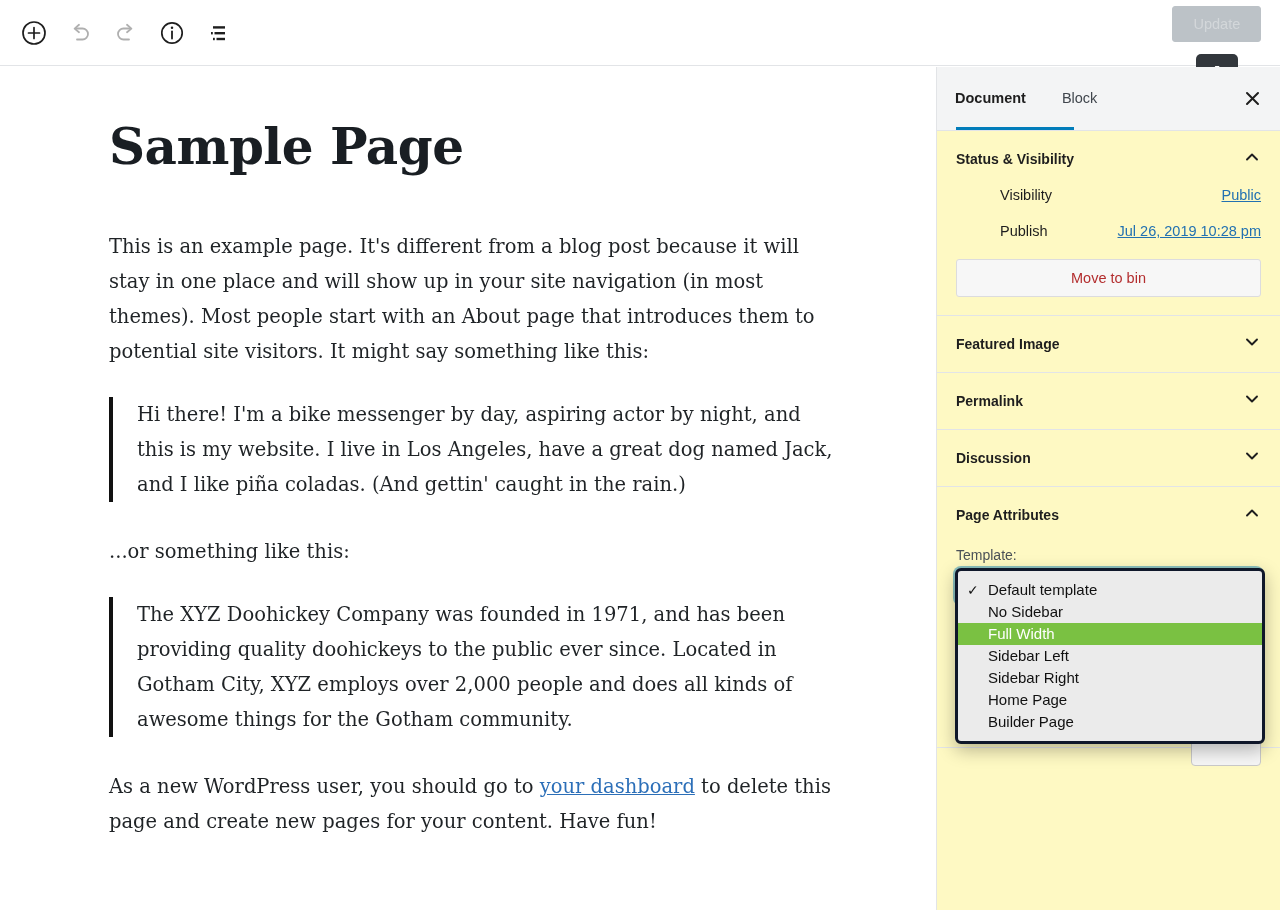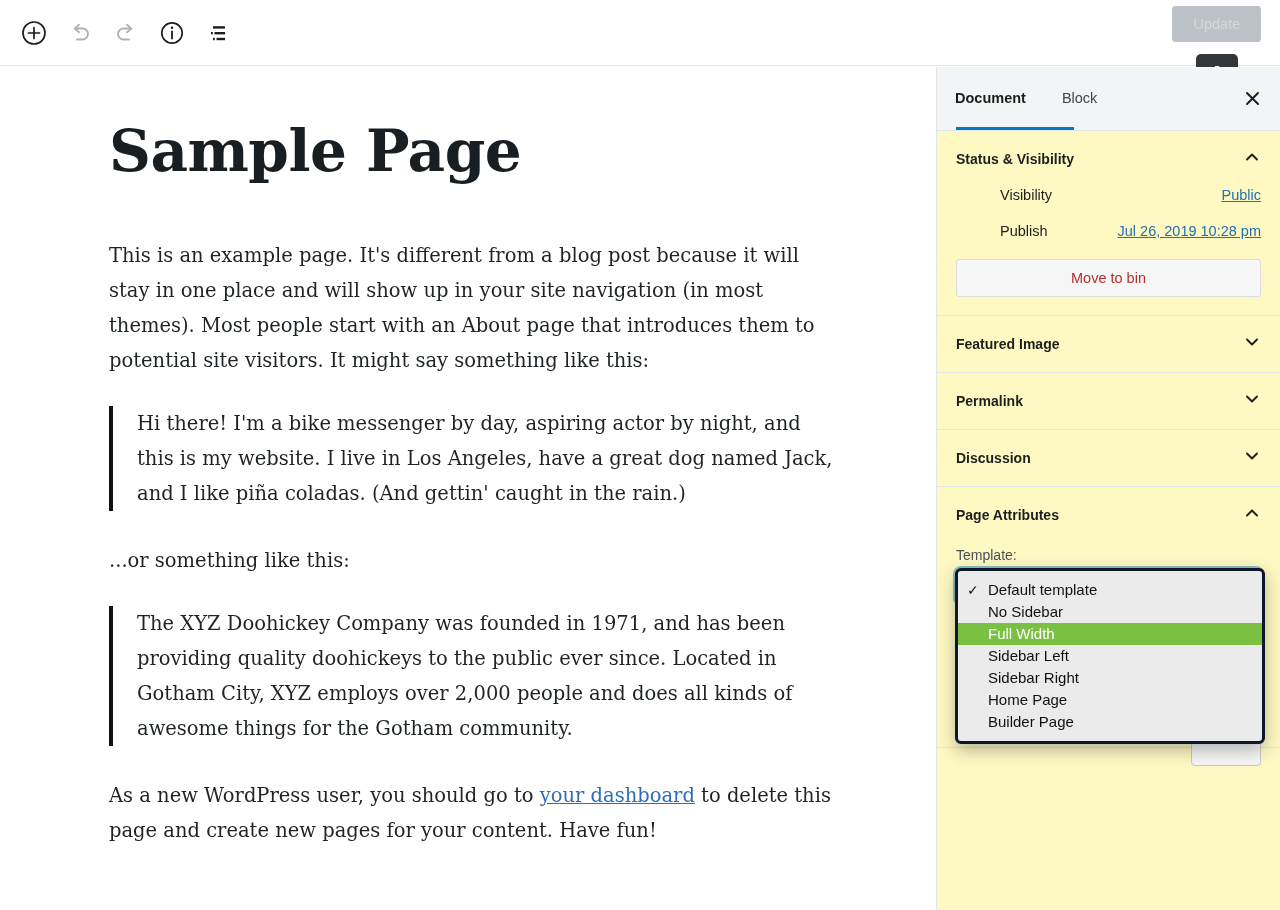--- a/index.html
+++ b/index.html
@@ -55,21 +55,21 @@
   .btn-dots i{ width:4px; height:4px; border-radius:50%; background:#3c434a; display:block; }
 
   
   #canvas{
     position:absolute; left:0; top:67px; width:936px; height:843px;
     background:#fff; overflow:hidden;
   }
   .content{ padding:52px 0 0 109px; width:836px; }
   .post-title{
     font-family:"DejaVu Serif", serif;
-    font-weight:700; font-size:58px; line-height:1.12;
+    font-weight:700; font-size:50px; line-height:1.12;
     color:#191e23; margin:0 0 54px 0; letter-spacing:-0.5px;
   }
   .para{
     font-family:"DejaVu Serif", serif;
     font-size:19.5px; line-height:35px; color:#1f2326;
     margin:0 0 28px 0; max-width:725px;
   }
   .para a{ color:#2c6fb8; text-decoration:underline; }
   .quote{
     border-left:4px solid #111; margin:0 0 28px 0; padding:0 0 0 24px;

